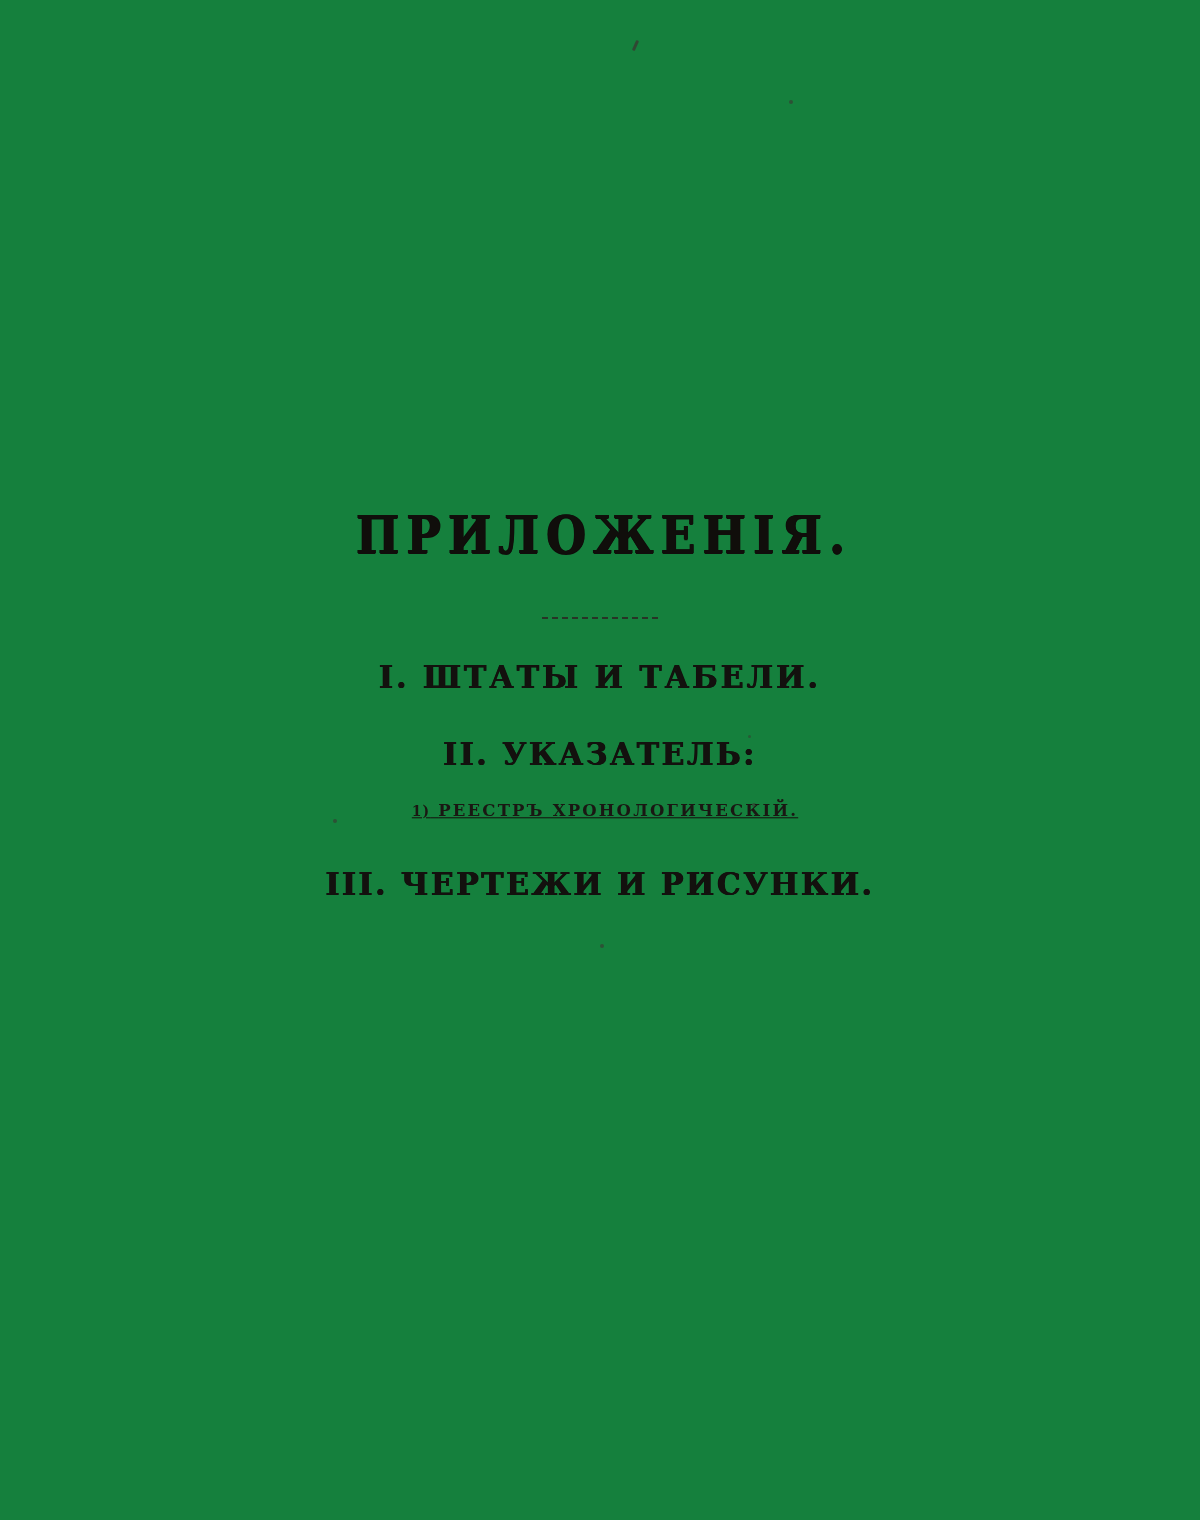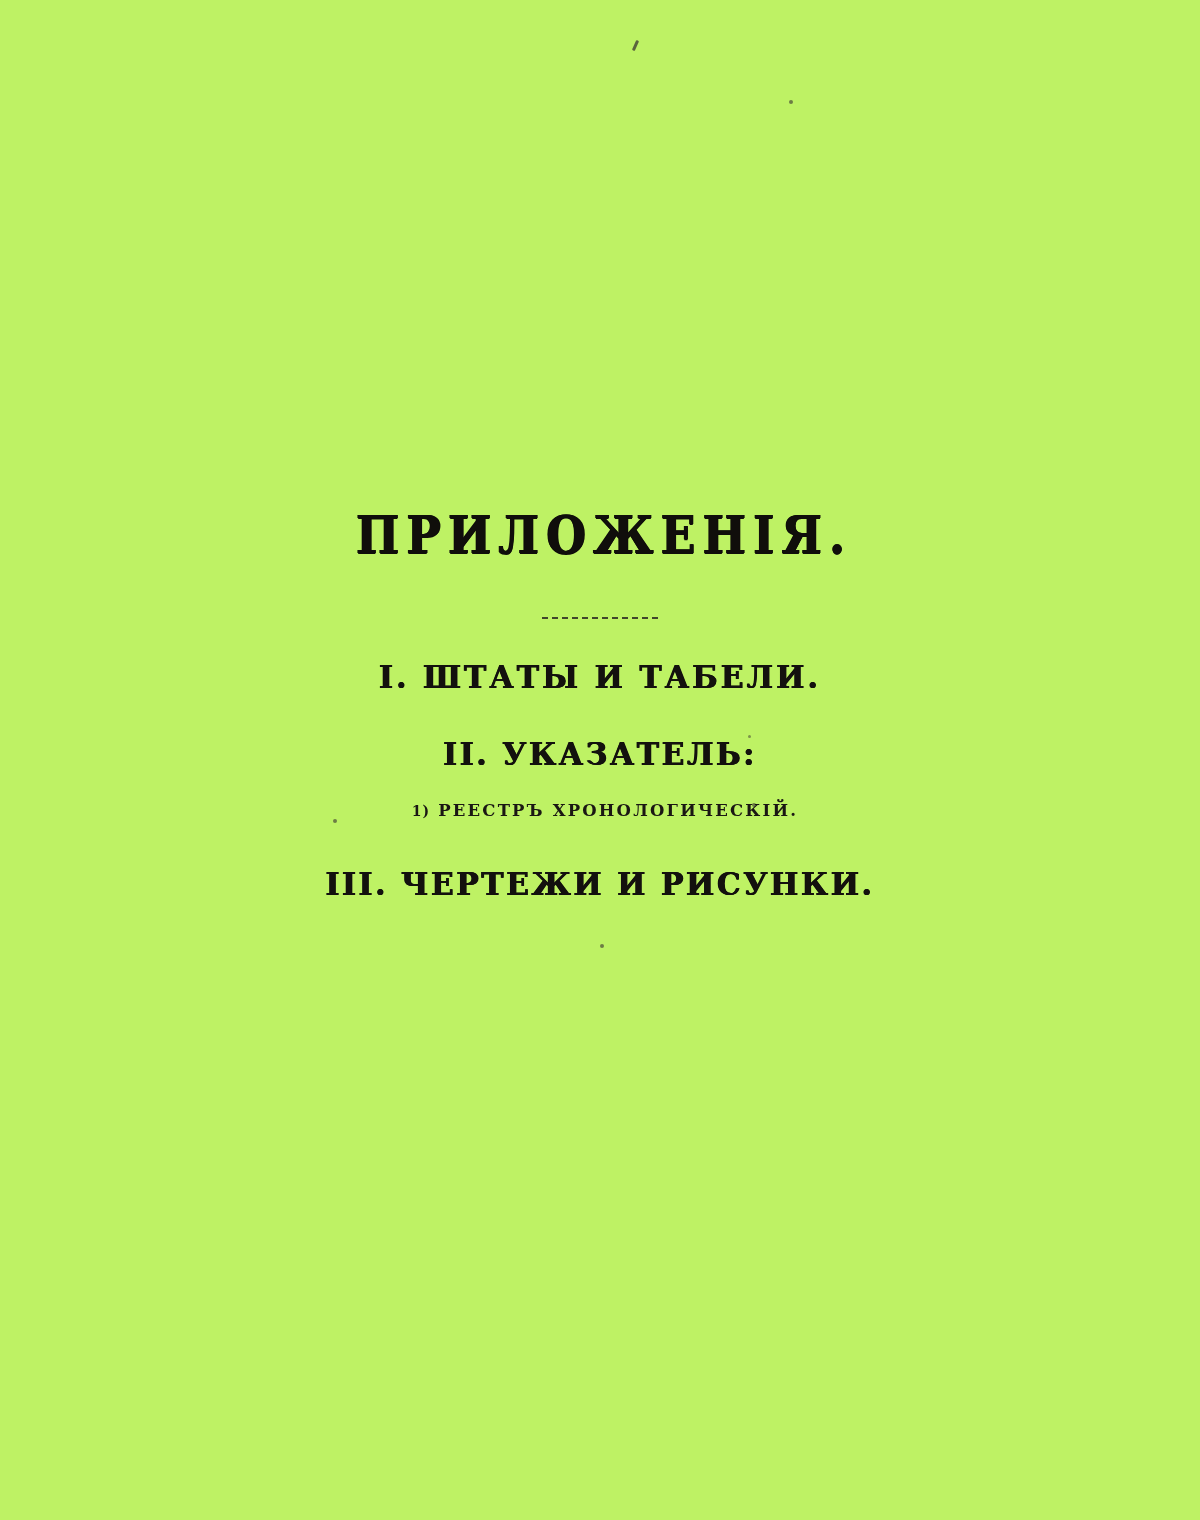--- a/index.html
+++ b/index.html
@@ -12,21 +12,21 @@
     height: 1520px;
     position: relative;
     font-family: "Liberation Serif", serif;
     color: #15130f;
     overflow: hidden;
   }
 
   .page {
     position: absolute;
     inset: 0;
-    background: #bef264;
+    background: #15803d;
   }
 
   
   .speck {
     position: absolute;
     background: #3a3530;
     border-radius: 50%;
     opacity: .62;
   }
   .speck.s1 { left: 634px; top: 40px;  width: 3px;  height: 11px; transform: rotate(24deg); border-radius: 1px; opacity:.75;}
@@ -93,20 +93,21 @@
     font-size: 30px;
     letter-spacing: 2.5px;
     margin-top: 46px;
     transform: scaleY(1.08);
   }
 
   .sublist {
     margin: 30px 0 0 0;
     padding: 0;
     list-style: none;
+    text-decoration: underline;
   }
   .subitem {
     font-family: "DejaVu Serif", "Liberation Serif", serif;
     font-size: 16.5px;
     letter-spacing: 2.2px;
     color: #1a1713;
     margin: 0 0 14px 0;
     padding-left: 10px;
     font-weight: 600;
     transform: scaleY(1.04);

